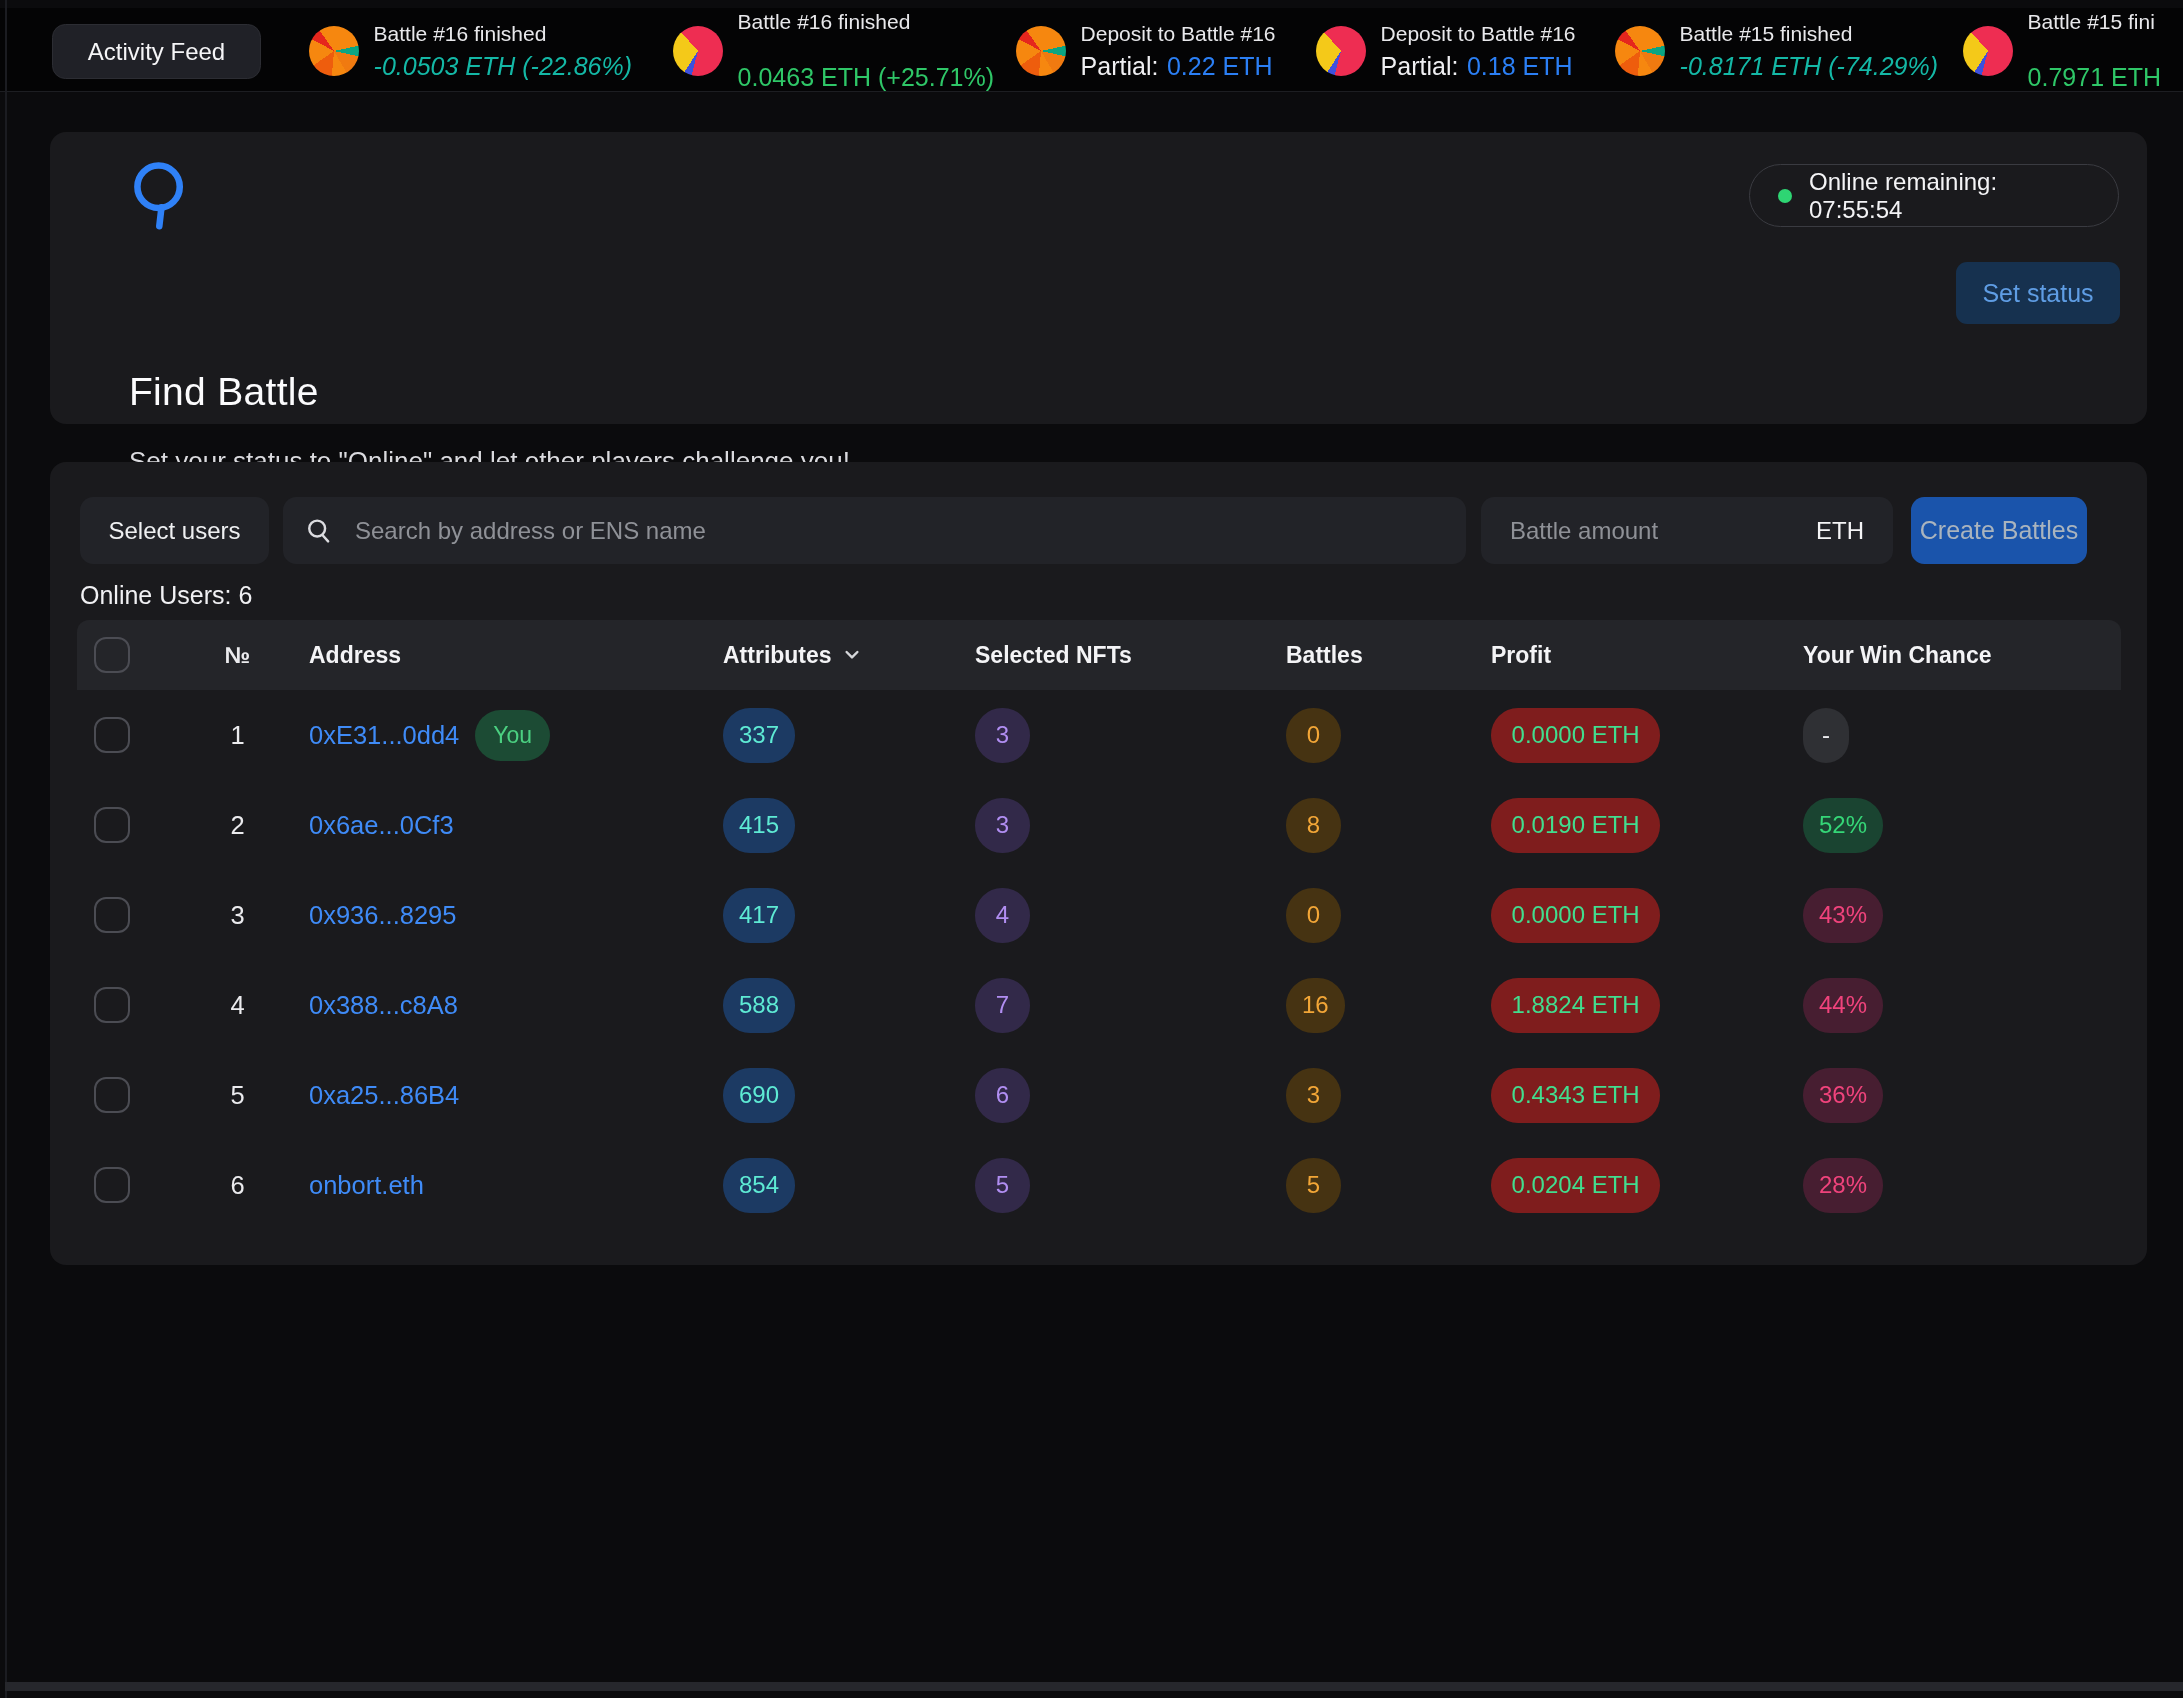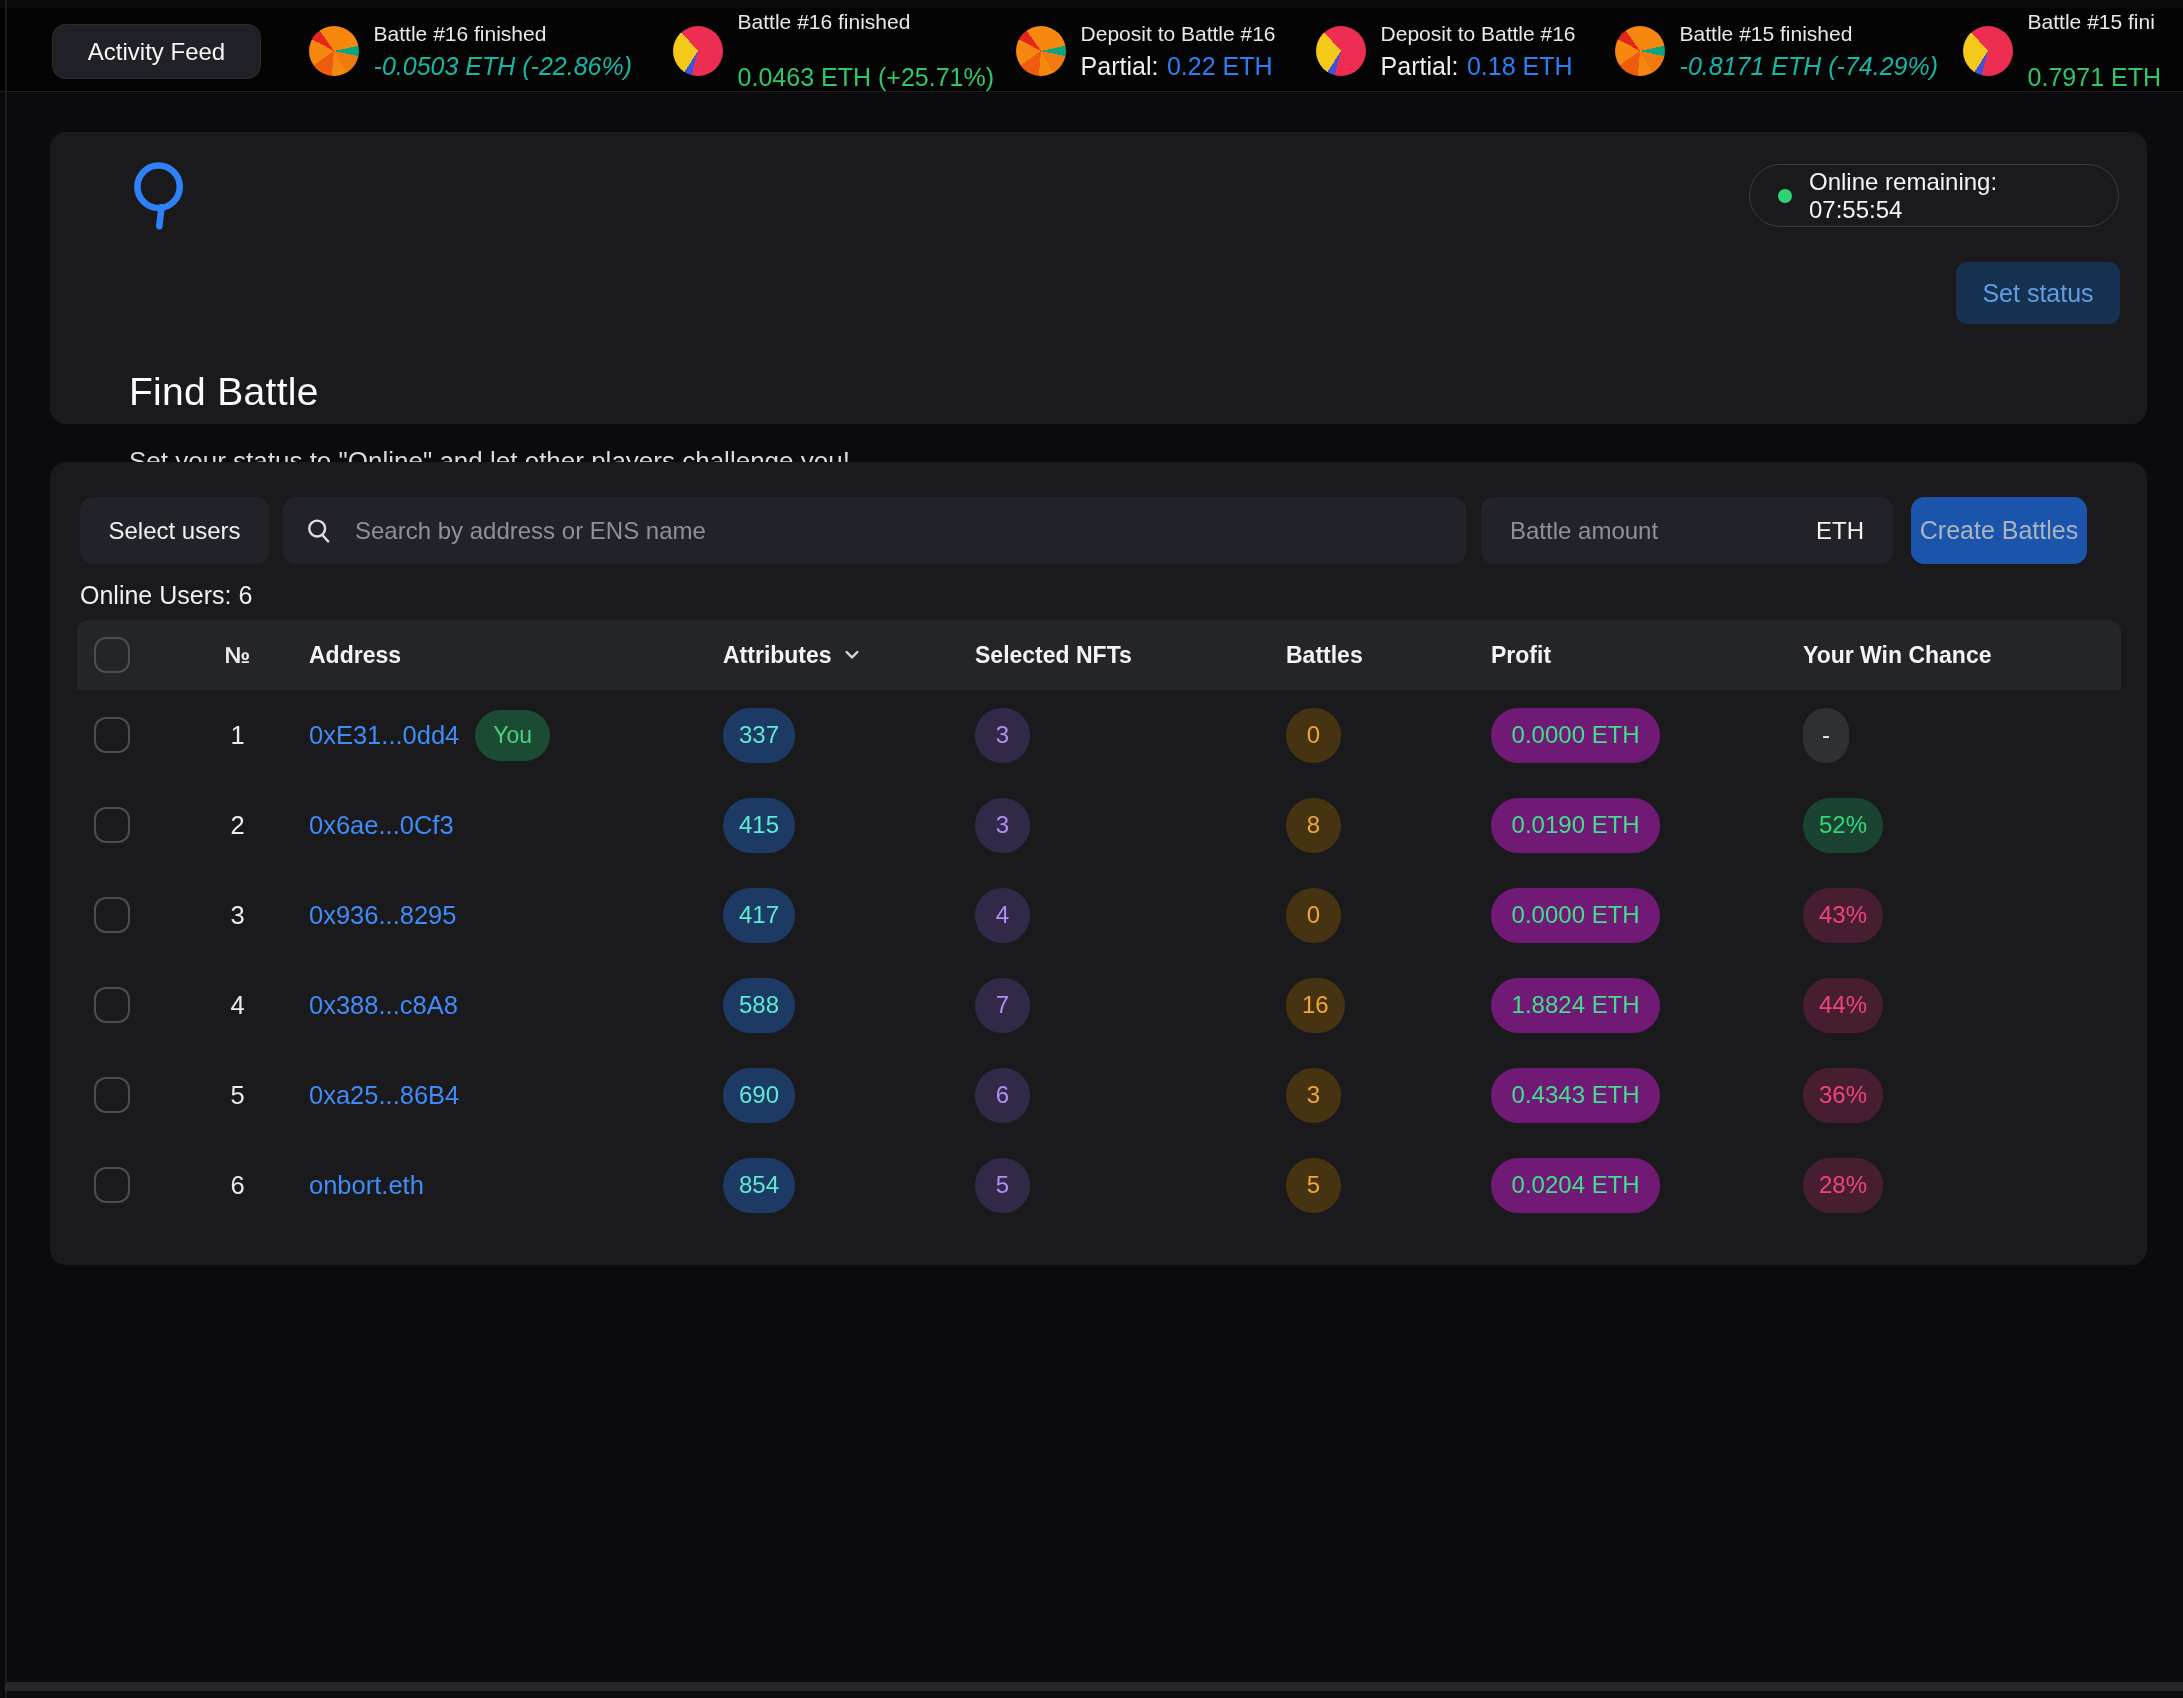--- a/index.html
+++ b/index.html
@@ -117,21 +117,21 @@
   }
   .badge:empty { display:none; }
   .pill {
     display:inline-flex; align-items:center; justify-content:center;
     height:55px; min-width:55px; padding:0 16px; border-radius:27px;
     font-size:24px;
   }
   .pill.attr { background:#1c3a63; color:#5eead4; }
   .pill.nft  { background:#322949; color:#b18ef2; }
   .pill.bat  { background:#463312; color:#f2a637; }
-  .pill.prof { background:#701a75; color:#42dd8e; padding:0 20.6px; }
+  .pill.prof { background:#7f1d1d; color:#42dd8e; padding:0 20.6px; }
   .pill.win.bad  { background:#471e31; color:#f0437c; }
   .pill.win.good { background:#1a4431; color:#35d677; }
   .pill.win.none { background:#2f3034; color:#ececef; min-width:46px; }
 </style>
 </head>
 <body>
 
 <header class="topbar">
   <button class="feed-btn">Activity Feed</button>
 

